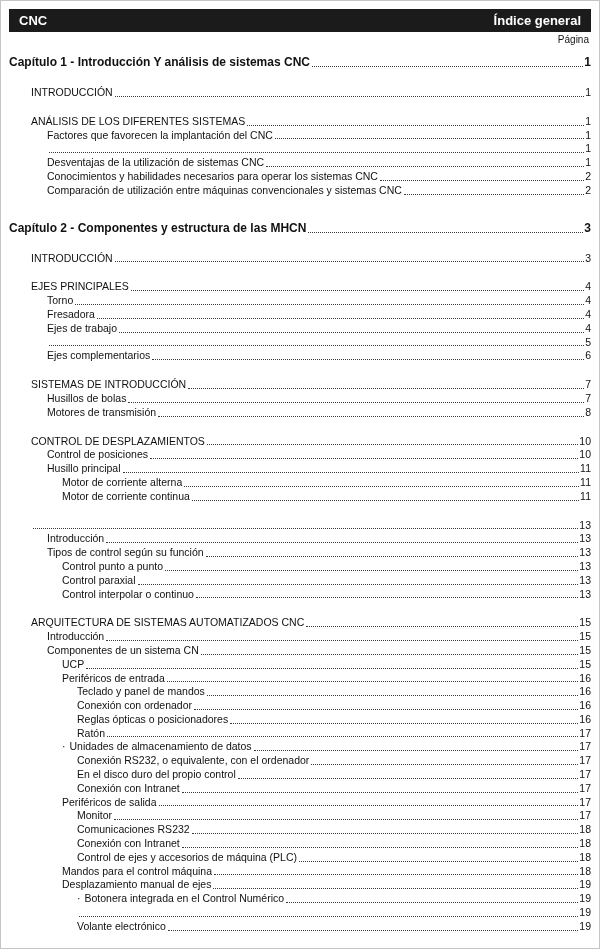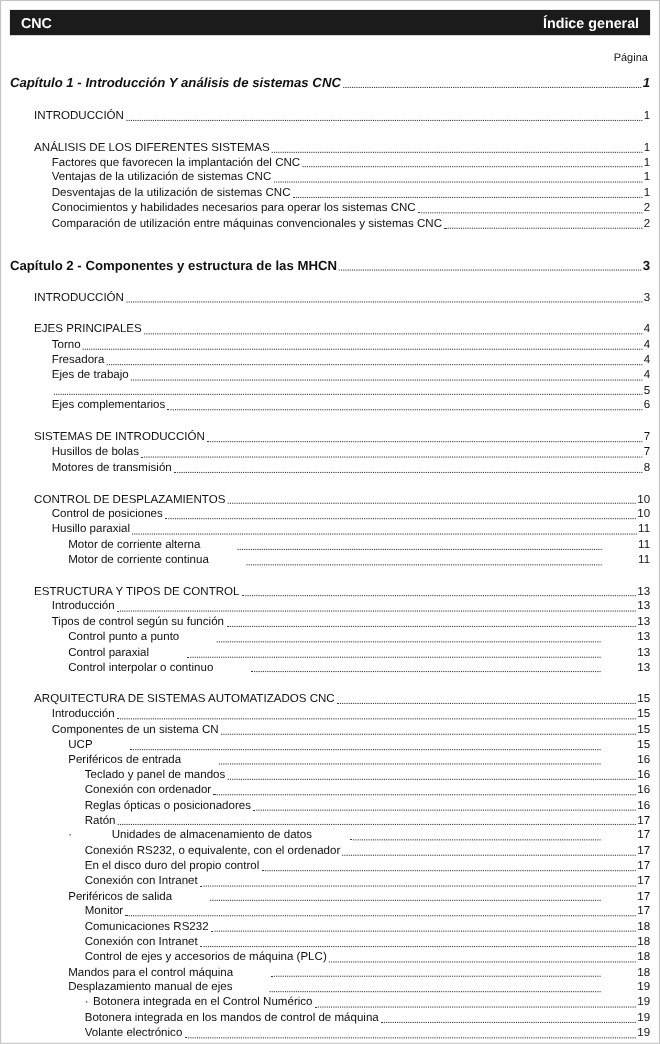--- a/index.html
+++ b/index.html
@@ -26,21 +26,21 @@
     display: flex;
     justify-content: space-between;
     align-items: center;
     padding: 0 10px;
     font-size: 13px;
     font-weight: bold;
   }
   .page-col-label {
     text-align: right;
     font-size: 10px;
-    margin-top: 15px;
+    margin-top: 2px;
     line-height: 12px;
     padding-right: 2px;
   }
   .toc { width: 100%; }
   .toc-row {
     display: flex;
     align-items: flex-end;
     font-size: 10.5px;
     line-height: 13.8px;
     white-space: nowrap;
@@ -51,31 +51,31 @@
     flex: 1 1 auto;
     min-width: 8px;
     border-bottom: 1px dotted #3a3a3a;
     margin: 0 1px 3px 2px;
   }
   .toc-page { flex: 0 0 auto; }
   
   .lvl0 { padding-left: 0; }
   .lvl1 { padding-left: 22px; }
   .lvl2 { padding-left: 38px; justify-content: space-between; }
-  .lvl3 { padding-left: 53px; gap: 32px; }
+  .lvl3 { padding-left: 53px; }
   .lvl4 { padding-left: 68px; }
   
   .chapter {
     font-weight: bold;
     font-size: 12px;
     line-height: 17px;
   }
   .chapter .toc-dots { margin-bottom: 4px; }
   
-  .gap-first   { margin-top: 8px; font-style: italic; }
+  .gap-first   { margin-top: 8px; }
   .gap-chapter { margin-top: 22px; }
   .gap-section { margin-top: 15px; }
 </style>
 </head>
 <body>
 
 <div class="page">
   <div class="header-bar">
     <span class="header-left">CNC</span>
     <span class="header-right">Índice general</span>
@@ -103,21 +103,20 @@
     <span class="toc-page">1</span>
   </div>
       <div class="toc-row lvl2">
 
     <span class="toc-text">Factores que favorecen la implantación del CNC</span>
     <span class="toc-dots"></span>
     <span class="toc-page">1</span>
   </div>
       <div class="toc-row lvl2">
 
-    <span class="toc-text">Ventajas de la utilización de sistemas CNC</span>
     <span class="toc-dots"></span>
     <span class="toc-page">1</span>
   </div>
       <div class="toc-row lvl2">
 
     <span class="toc-text">Desventajas de la utilización de sistemas CNC</span>
     <span class="toc-dots"></span>
     <span class="toc-page">1</span>
   </div>
       <div class="toc-row lvl2">
@@ -204,39 +203,38 @@
     <span class="toc-page">10</span>
   </div>
       <div class="toc-row lvl2">
 
     <span class="toc-text">Control de posiciones</span>
     <span class="toc-dots"></span>
     <span class="toc-page">10</span>
   </div>
       <div class="toc-row lvl2">
 
-    <span class="toc-text">Husillo paraxial</span>
+    <span class="toc-text">Husillo principal</span>
     <span class="toc-dots"></span>
     <span class="toc-page">11</span>
   </div>
       <div class="toc-row lvl3">
 
     <span class="toc-text">Motor de corriente alterna</span>
     <span class="toc-dots"></span>
     <span class="toc-page">11</span>
   </div>
       <div class="toc-row lvl3">
 
     <span class="toc-text">Motor de corriente continua</span>
     <span class="toc-dots"></span>
     <span class="toc-page">11</span>
   </div>
       <div class="toc-row lvl1 section gap-section">
 
-    <span class="toc-text">ESTRUCTURA Y TIPOS DE CONTROL</span>
     <span class="toc-dots"></span>
     <span class="toc-page">13</span>
   </div>
       <div class="toc-row lvl2">
 
     <span class="toc-text">Introducción</span>
     <span class="toc-dots"></span>
     <span class="toc-page">13</span>
   </div>
       <div class="toc-row lvl2">
@@ -384,21 +382,20 @@
     <span class="toc-page">19</span>
   </div>
       <div class="toc-row lvl4">
     <span class="toc-bullet">·</span>
     <span class="toc-text">Botonera integrada en el Control Numérico</span>
     <span class="toc-dots"></span>
     <span class="toc-page">19</span>
   </div>
       <div class="toc-row lvl4">
 
-    <span class="toc-text">Botonera integrada en los mandos de control de máquina</span>
     <span class="toc-dots"></span>
     <span class="toc-page">19</span>
   </div>
       <div class="toc-row lvl4">
 
     <span class="toc-text">Volante electrónico</span>
     <span class="toc-dots"></span>
     <span class="toc-page">19</span>
   </div>
     </div>

